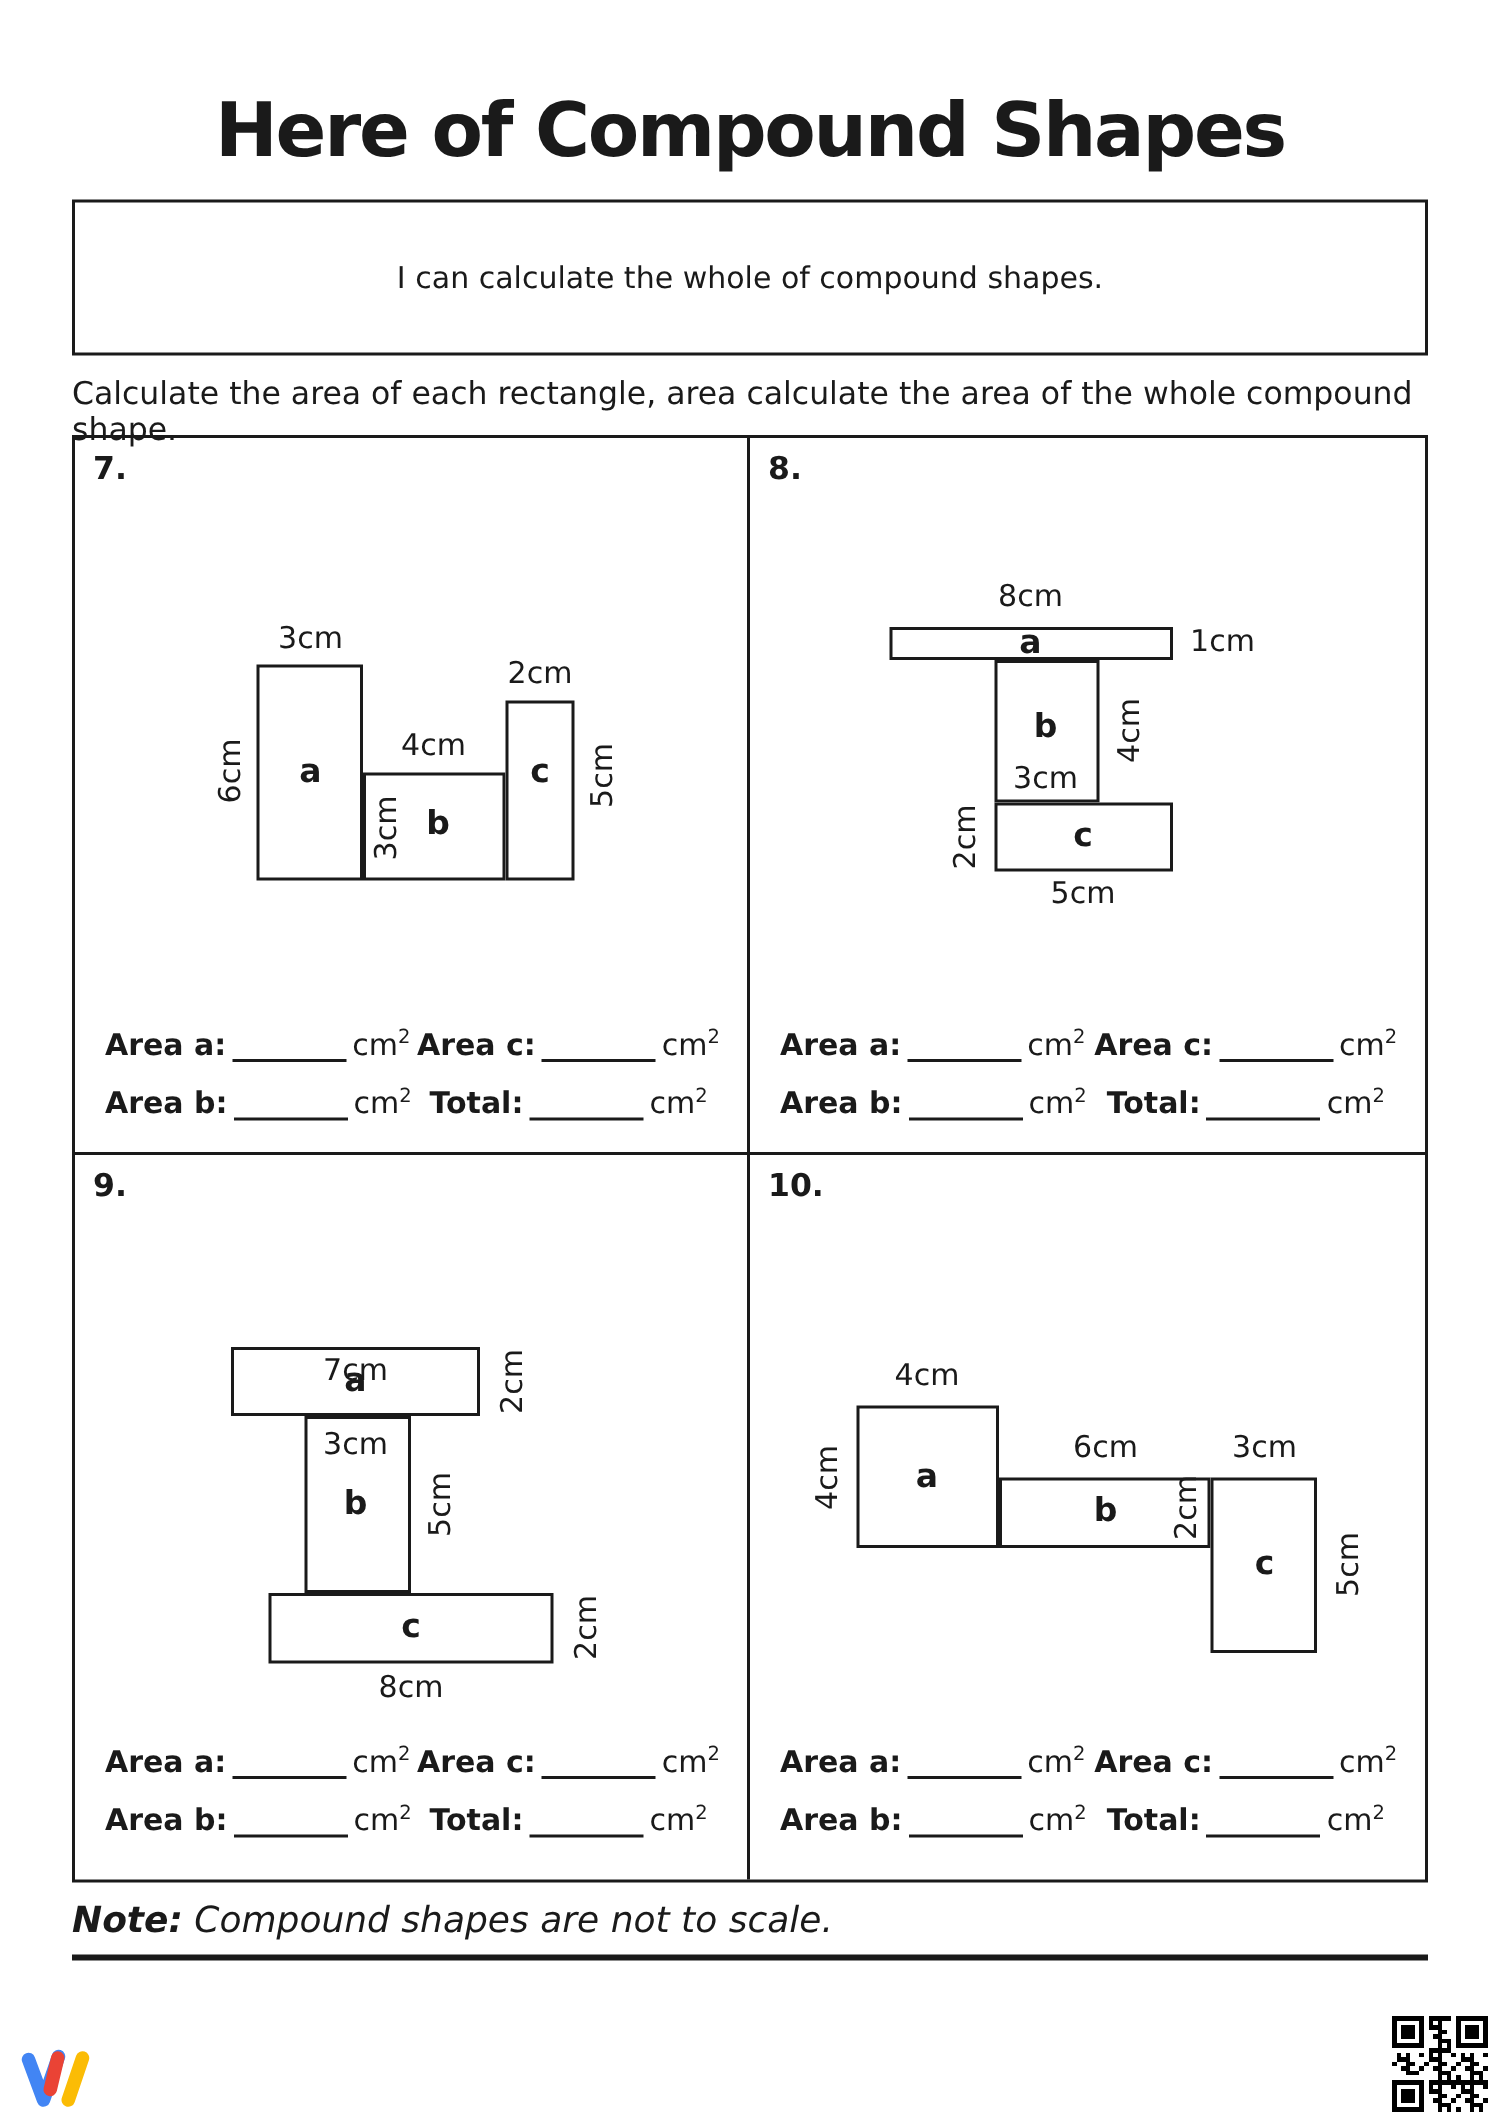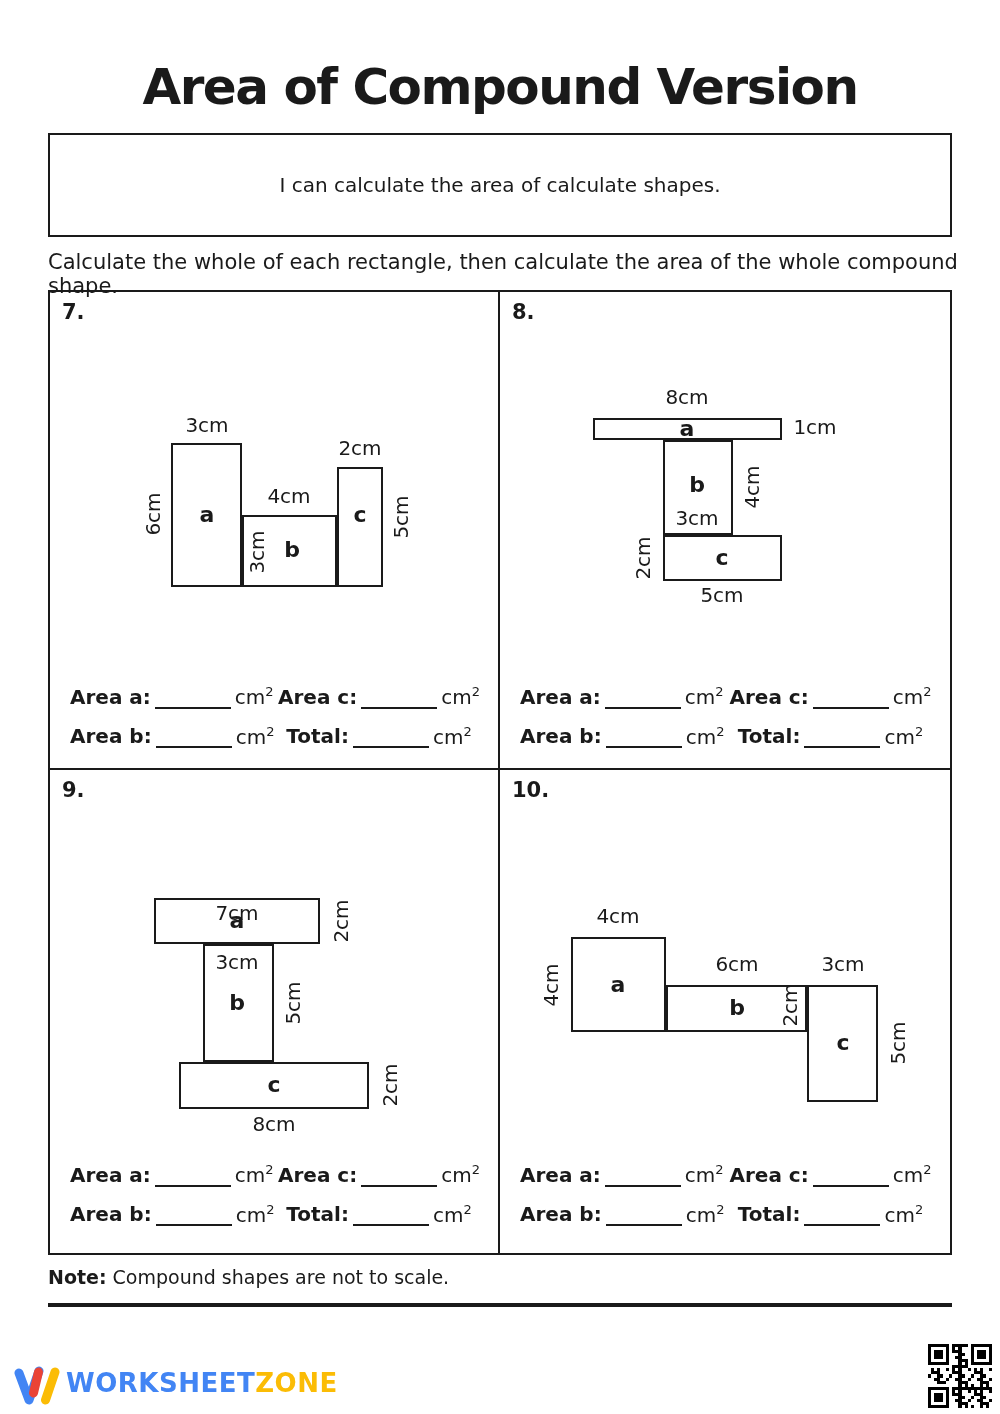--- a/index.html
+++ b/index.html
@@ -35,40 +35,40 @@
   .dim.rot{transform:translate(-50%,-50%) rotate(-90deg);}
   .dim.letter{font-weight:bold;font-size:22px;}
   .answers{position:absolute;left:20px;right:16px;top:392px;}
   .arow{display:flex;margin-bottom:15px;}
   .acell{width:50%;display:flex;align-items:flex-end;font-size:20px;}
   .acell.right{justify-content:center;}
   .albl{font-weight:600;white-space:nowrap;}
   .blank{display:inline-block;width:76px;height:18px;border-bottom:2px solid #1a1a1a;margin:0 4px;}
   .unit{white-space:nowrap;}
   .unit sup{font-size:13px;}
-  .note{position:absolute;left:48px;top:1266px;font-size:19px;}
+  .note{position:absolute;left:48px;top:1266px;font-size:24px;font-style:italic;}
   .note b{font-weight:bold;}
   .rule{position:absolute;left:48px;top:1303px;width:904px;height:4px;background:#1a1a1a;}
   .footer-logo{position:absolute;left:14px;top:1360px;display:flex;align-items:center;}
   .brand{font-size:26px;font-weight:bold;letter-spacing:0.5px;margin-left:6px;white-space:nowrap;}
   .scan{position:absolute;top:1374px;right:82px;font-size:27px;color:#2b2b2b;}
   .qr{position:absolute;right:8px;top:1344px;width:64px;height:64px;}
 </style>
 </head>
 <body>
 
 <div class="page">
 
-  <div class="title">Area of Compound Version</div>
+  <div class="title">Here of Compound Shapes</div>
 
   <div class="objective-box">
-    <span>I can calculate the area of calculate shapes.</span>
+    <span>I can calculate the whole of compound shapes.</span>
   </div>
 
-  <div class="instruction">Calculate the whole of each rectangle, then calculate the area of the whole compound shape.</div>
+  <div class="instruction">Calculate the area of each rectangle, area calculate the area of the whole compound shape.</div>
 
   <div class="grid">
       <div class="cell">
         <div class="qnum">7.</div>
         <div class="diagram" style="position: absolute; inset: 0px;">
           <div class="rect" style="left: 121px; top: 151px; width: 71px; height: 144px;"></div>
           <div class="rect" style="left: 192px; top: 223px; width: 95px; height: 72px;"></div>
           <div class="rect" style="left: 287px; top: 175px; width: 46px; height: 120px;"></div>
           <div class="dim" style="left: 157px; top: 133px;">3cm</div>
           <div class="dim rot" style="left: 103px; top: 222px;">6cm</div>
@@ -243,23 +243,20 @@
   </div>
 
   <div class="rule"></div>
 
   <div class="footer-logo">
     <svg width="46" height="46" viewBox="0 0 46 46">
       <path d="M5 13 L15 40 L25 11" fill="none" stroke-width="9" stroke-linecap="round" stroke-linejoin="round" stroke="#4285F4"></path>
       <path d="M24.5 12 L19.5 33" fill="none" stroke-width="9" stroke-linecap="round" stroke="#EA4335"></path>
       <path d="M31.5 40 L41 12" fill="none" stroke-width="9" stroke-linecap="round" stroke="#FBBC05"></path>
     </svg>
-    <span class="brand">
-      <span style="color: rgb(66, 133, 244);">WORKSHEET</span><span style="color: rgb(251, 188, 5);">ZONE</span>
-    </span>
   </div>
 
 
   <svg class="qr" viewBox="0 0 21 21" shape-rendering="crispEdges">
       <rect x="0" y="0" width="21" height="21" fill="#ffffff"></rect>
       <rect x="0" y="10" width="1" height="1" fill="#000"></rect>
       <rect x="1" y="8" width="1" height="1" fill="#000"></rect>
       <rect x="1" y="9" width="1" height="1" fill="#000"></rect>
       <rect x="2" y="9" width="1" height="1" fill="#000"></rect>
       <rect x="2" y="11" width="1" height="1" fill="#000"></rect>

